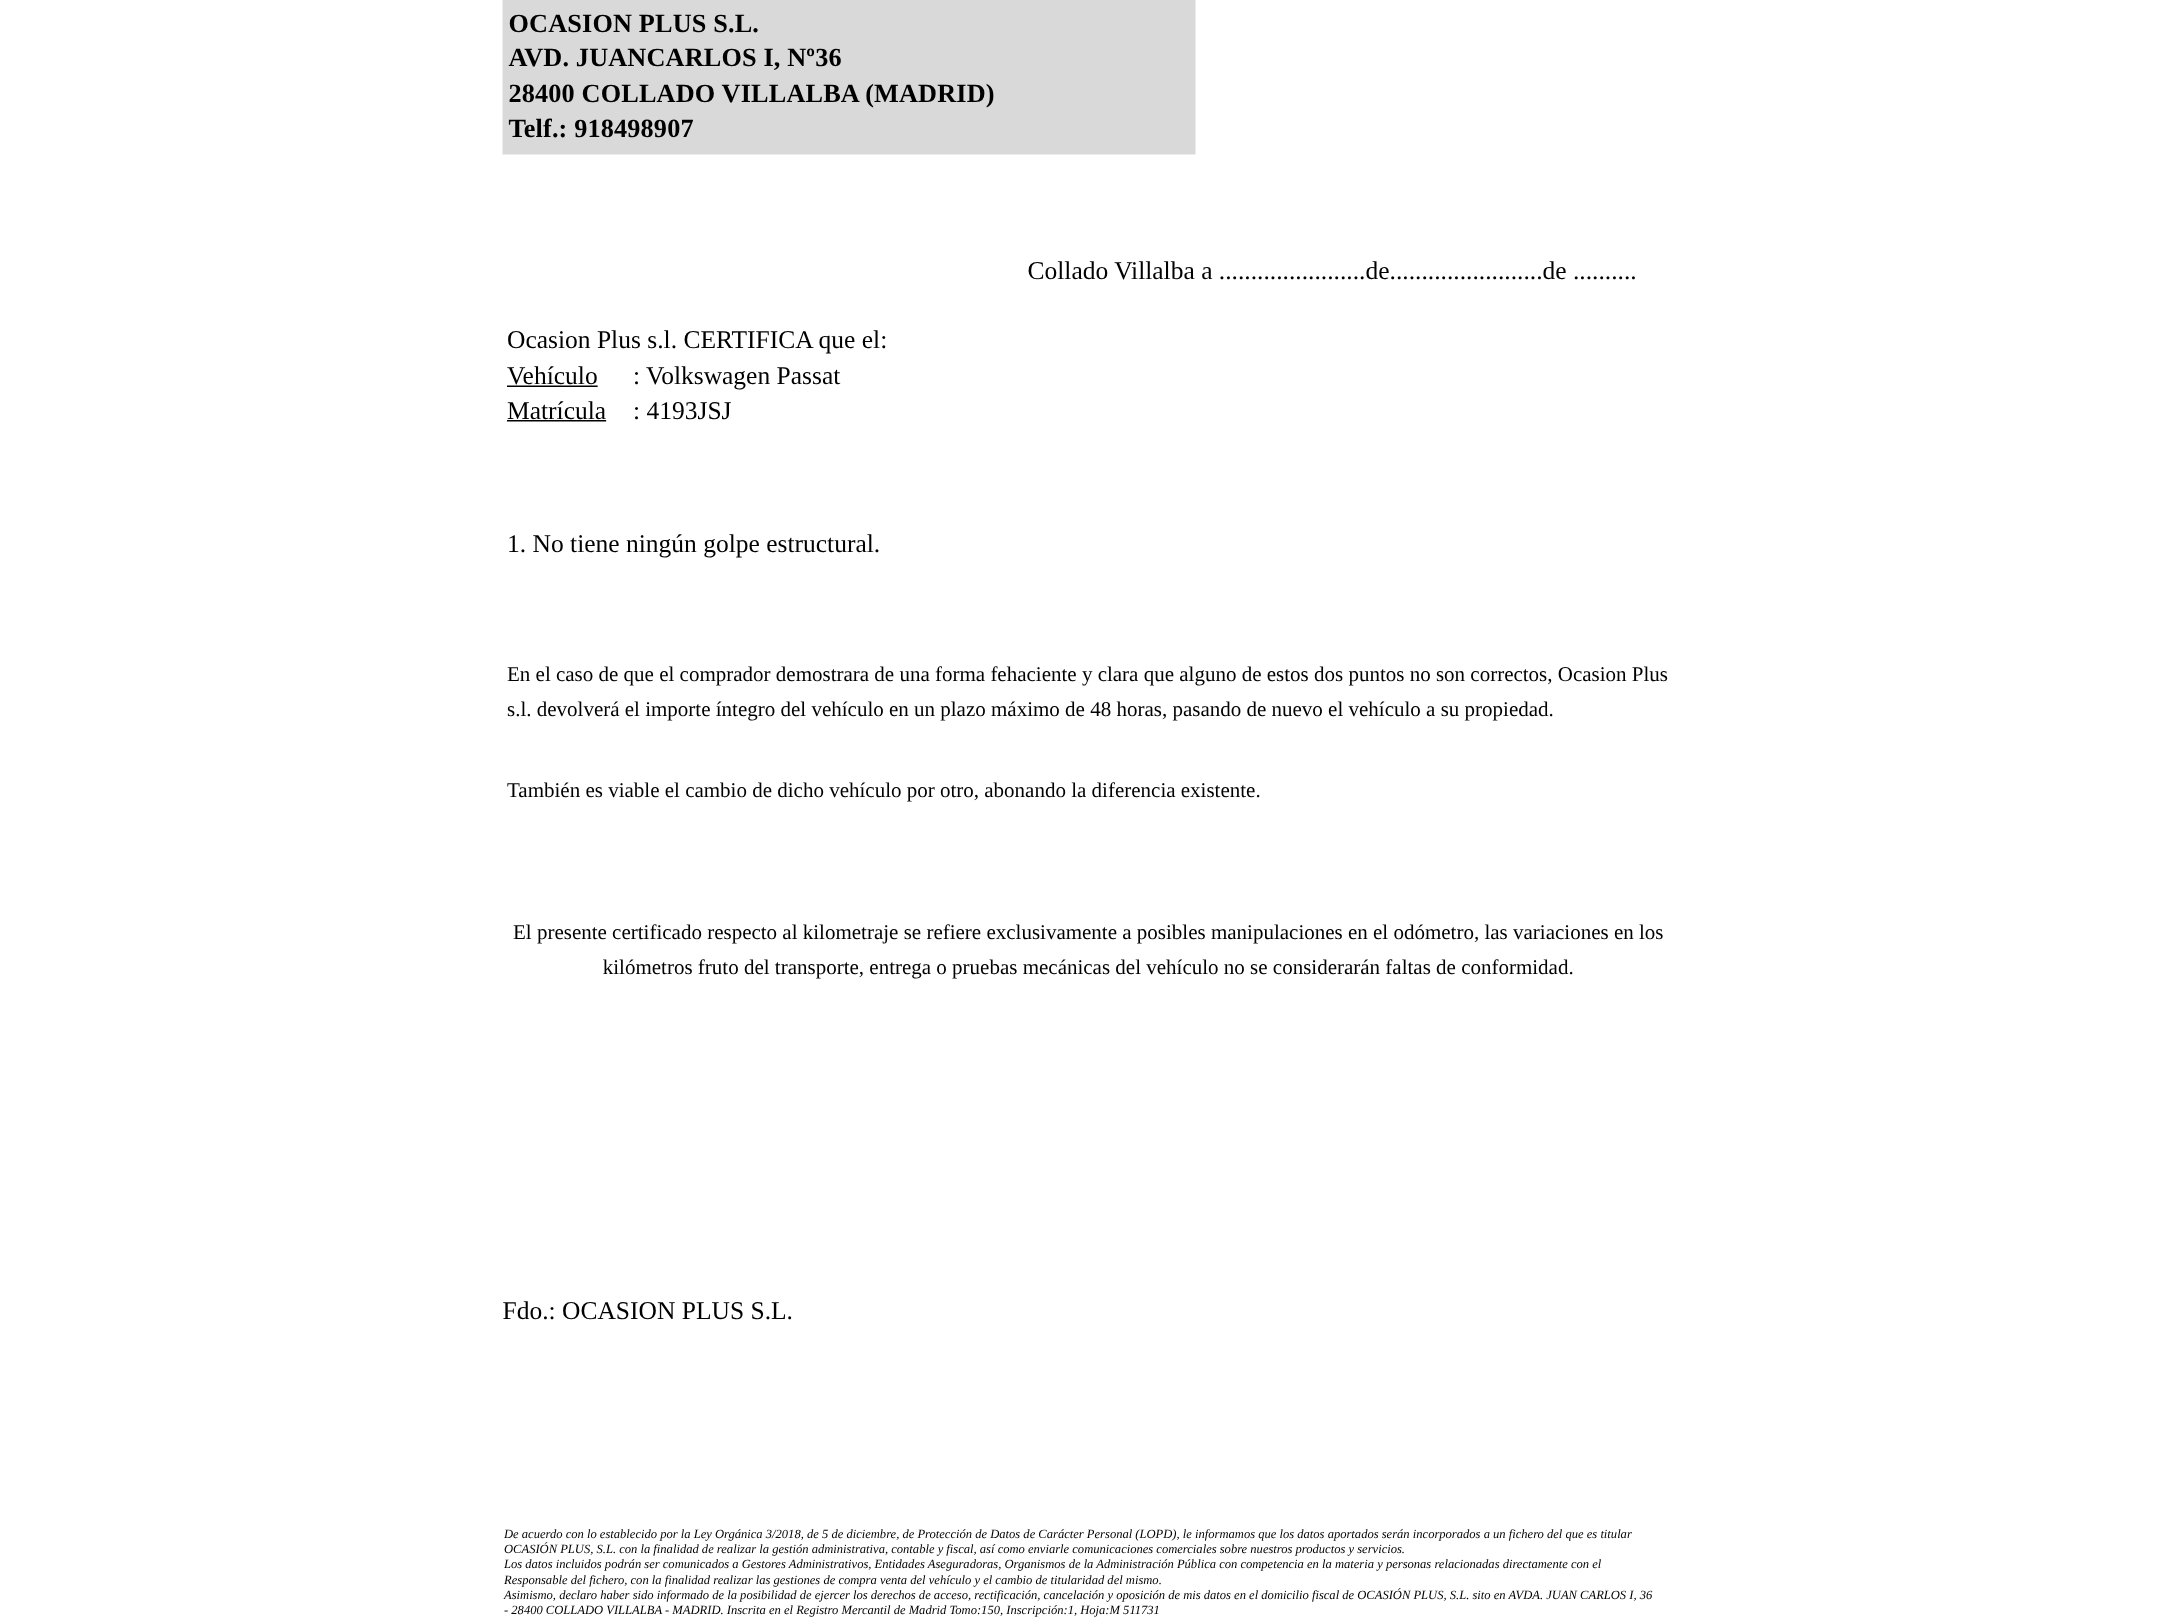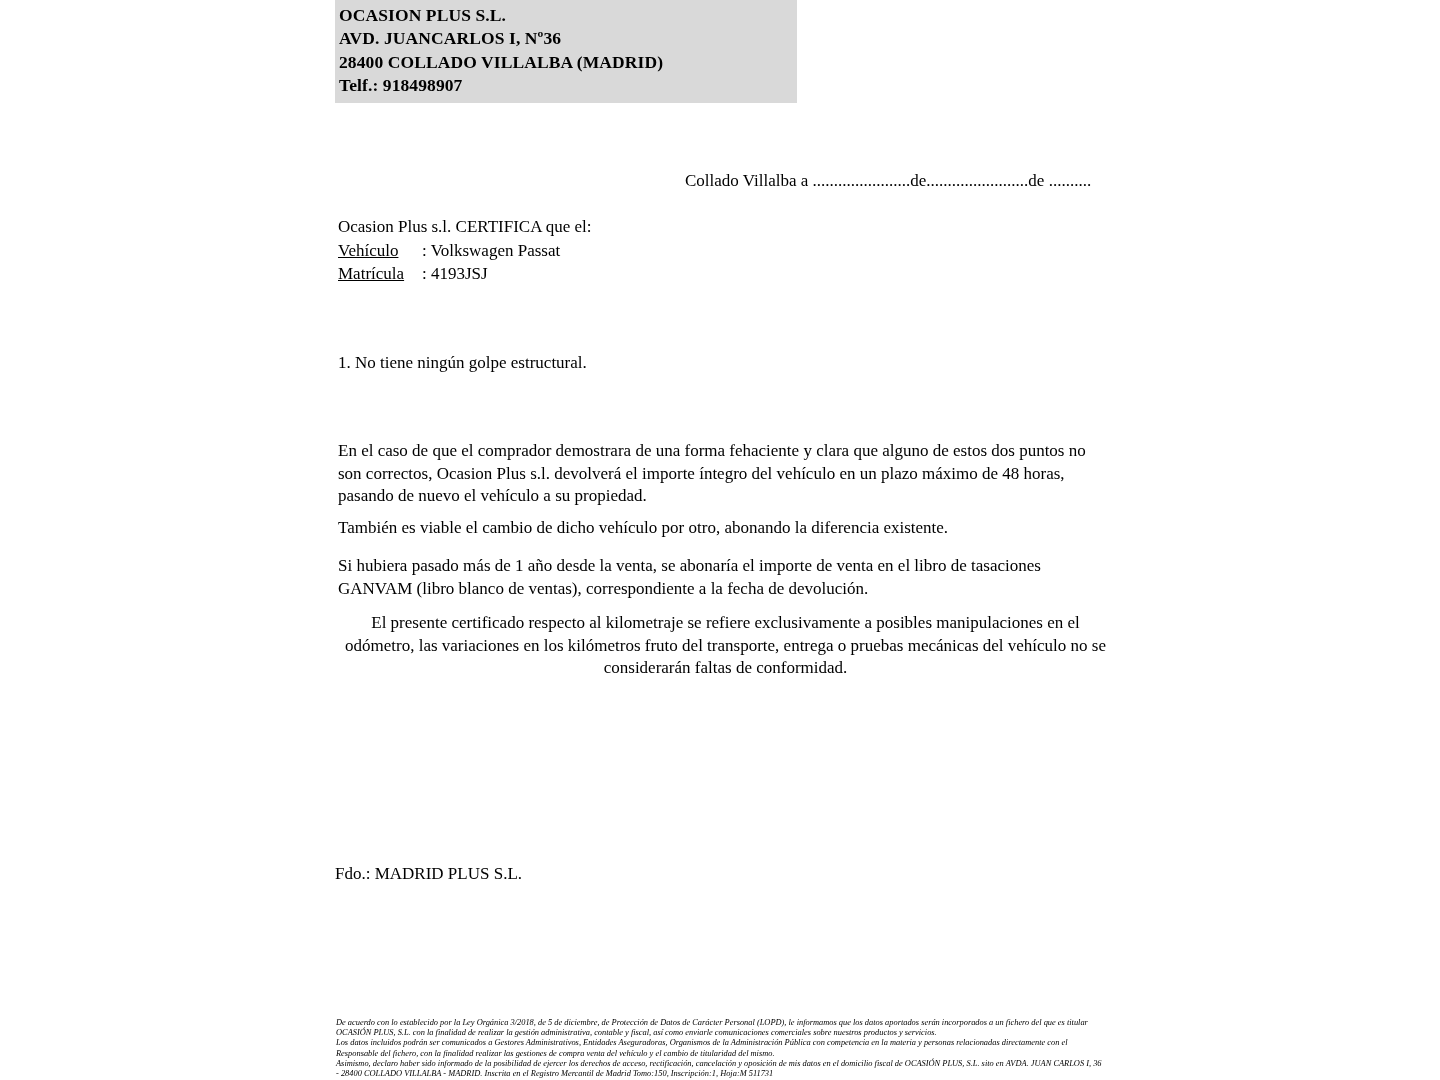--- a/index.html
+++ b/index.html
@@ -76,21 +76,21 @@
     white-space: nowrap;
   }
   .point-1 { top: 325px; margin-top: 27px; }
   .point-2 { top: 363px; }
 
   
   .para {
     position: absolute;
     left: 338px;
     width: 775px;
-    font-size: 17px;
+    font-size: 14px;
     line-height: 22.5px;
     text-align: left;
   }
   .para-1 { top: 440px; }
   .para-2 { top: 517px; }
   .para-3 { top: 555px; }
   .para-4 { top: 612px; text-align: center; }
 
   
   .signature {
@@ -138,24 +138,23 @@
     </div>
     <div class="row">
       <span class="lbl-underline">Matrícula</span><span>: 4193JSJ</span>
     </div>
   </div>
 
   <div class="point point-1">1. No tiene ningún golpe estructural.</div>
 
   <div class="para para-1">En el caso de que el comprador demostrara de una forma fehaciente y clara que alguno de estos dos puntos no son correctos, Ocasion Plus s.l. devolverá el importe íntegro del vehículo en un plazo máximo de 48 horas, pasando de nuevo el vehículo a su propiedad.</div>
   <div class="para para-2">También es viable el cambio de dicho vehículo por otro, abonando la diferencia existente.</div>
-  <div class="para para-3">Si hubiera pasado más de 1 año desde la venta, se abonaría el importe de venta en el libro de tasaciones GANVAM (libro blanco de ventas), correspondiente a la fecha de devolución.</div>
   <div class="para para-4">El presente certificado respecto al kilometraje se refiere exclusivamente a posibles manipulaciones en el odómetro, las variaciones en los kilómetros fruto del transporte, entrega o pruebas mecánicas del vehículo no se considerarán faltas de conformidad.</div>
 
-  <div class="signature">Fdo.: MADRID PLUS S.L.</div>
+  <div class="signature">Fdo.: OCASION PLUS S.L.</div>
 
   <div class="legal">
     <p>De acuerdo con lo establecido por la Ley Orgánica 3/2018, de 5 de diciembre, de Protección de Datos de Carácter Personal (LOPD), le informamos que los datos aportados serán incorporados a un fichero del que es titular OCASIÓN PLUS, S.L. con la finalidad de realizar la gestión administrativa, contable y fiscal, así como enviarle comunicaciones comerciales sobre nuestros productos y servicios.</p>
     <p>Los datos incluidos podrán ser comunicados a Gestores Administrativos, Entidades Aseguradoras, Organismos de la Administración Pública con competencia en la materia y personas relacionadas directamente con el Responsable del fichero, con la finalidad realizar las gestiones de compra venta del vehículo y el cambio de titularidad del mismo.</p>
     <p>Asimismo, declaro haber sido informado de la posibilidad de ejercer los derechos de acceso, rectificación, cancelación y oposición de mis datos en el domicilio fiscal de OCASIÓN PLUS, S.L. sito en AVDA. JUAN CARLOS I, 36 - 28400 COLLADO VILLALBA - MADRID. Inscrita en el Registro Mercantil de Madrid Tomo:150, Inscripción:1, Hoja:M 511731</p>
   </div>
 
 </div>
 
 </body></html>

